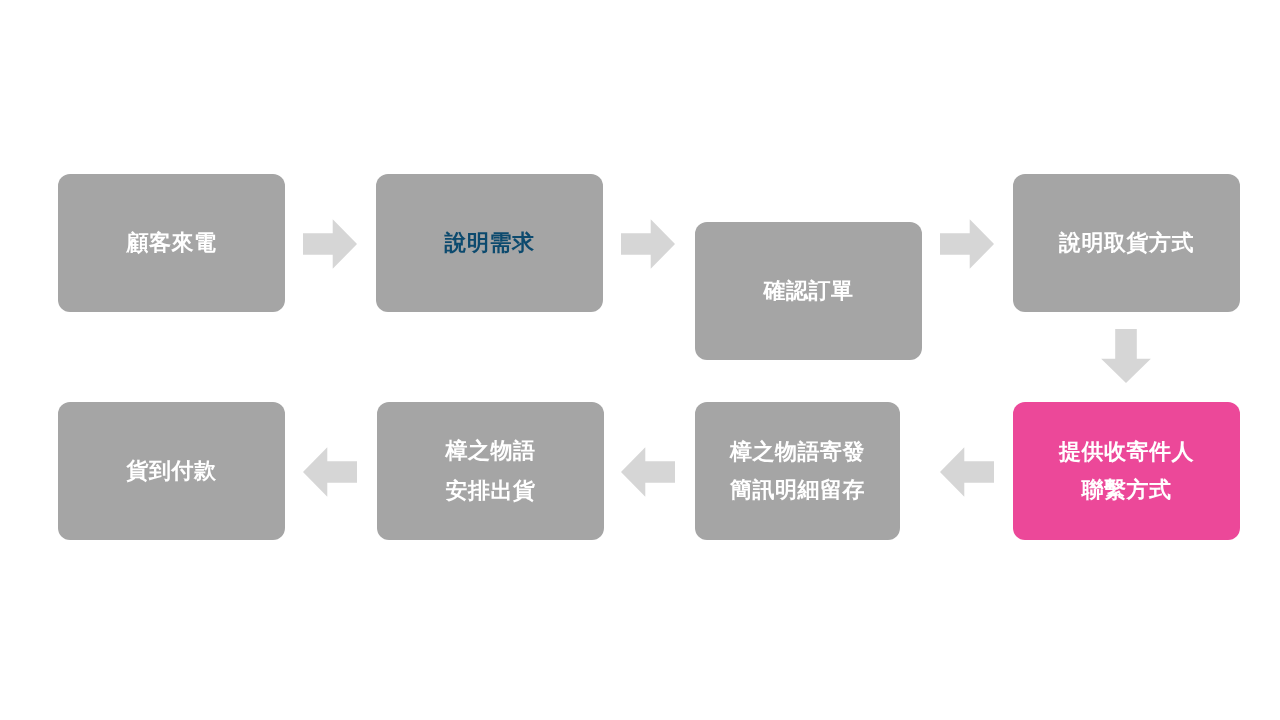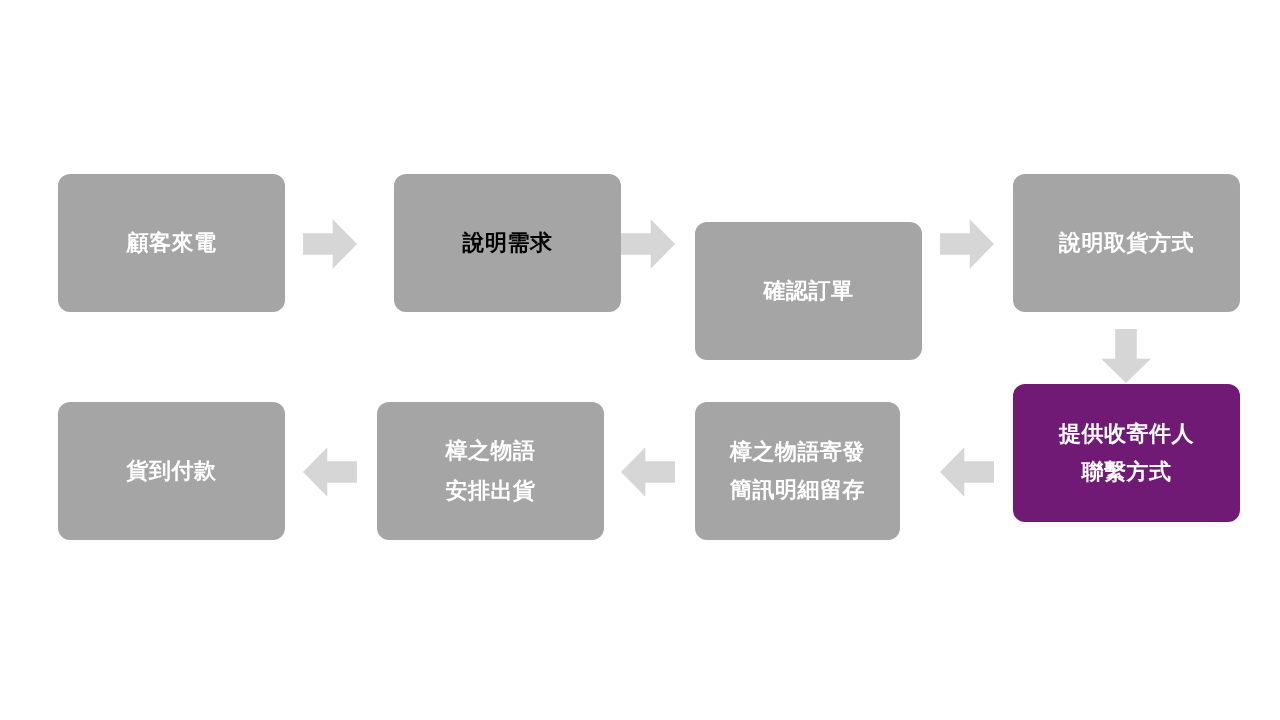--- a/index.html
+++ b/index.html
@@ -60,33 +60,33 @@
 </style>
 </head>
 <body>
 
 <div id="canvas" style="background: rgb(255, 255, 255);">
 
   <div class="node" id="node-n1" style="left: 58px; top: 174px; width: 227px; height: 138px; background: rgb(165, 165, 165); color: rgb(255, 255, 255);">
     <span class="line">顧客來電</span>
   </div>
 
-  <div class="node" id="node-n2" style="left: 394px; top: 174px; width: 227px; height: 138px; background: rgb(165, 165, 165); color: #000000; text-align: right;">
+  <div class="node" id="node-n2" style="left: 376px; top: 174px; width: 227px; height: 138px; background: rgb(165, 165, 165); color: #0c4a6e; text-align: right;">
     <span class="line">說明需求</span>
   </div>
 
   <div class="node" id="node-n3" style="left: 695px; top: 174px; width: 227px; height: 138px; background: rgb(165, 165, 165); color: rgb(255, 255, 255); margin-top: 48px;">
     <span class="line">確認訂單</span>
   </div>
 
   <div class="node" id="node-n4" style="left: 1013px; top: 174px; width: 227px; height: 138px; background: rgb(165, 165, 165); color: rgb(255, 255, 255);">
     <span class="line">說明取貨方式</span>
   </div>
 
-  <div class="node tight" id="node-n5" style="left: 1013px; top: 384px; width: 227px; height: 138px; background: #701a75; color: rgb(255, 255, 255);">
+  <div class="node tight" id="node-n5" style="left: 1013px; top: 402px; width: 227px; height: 138px; background: #ec4899; color: rgb(255, 255, 255);">
     <span class="line">提供收寄件人</span>
     <span class="line">聯繫方式</span>
   </div>
 
   <div class="node tight" id="node-n6" style="left: 695px; top: 402px; width: 205px; height: 138px; background: rgb(165, 165, 165); color: rgb(255, 255, 255);">
     <span class="line">樟之物語寄發</span>
     <span class="line">簡訊明細留存</span>
   </div>
 
   <div class="node" id="node-n8" style="left: 58px; top: 402px; width: 227px; height: 138px; background: rgb(165, 165, 165); color: rgb(255, 255, 255);">

